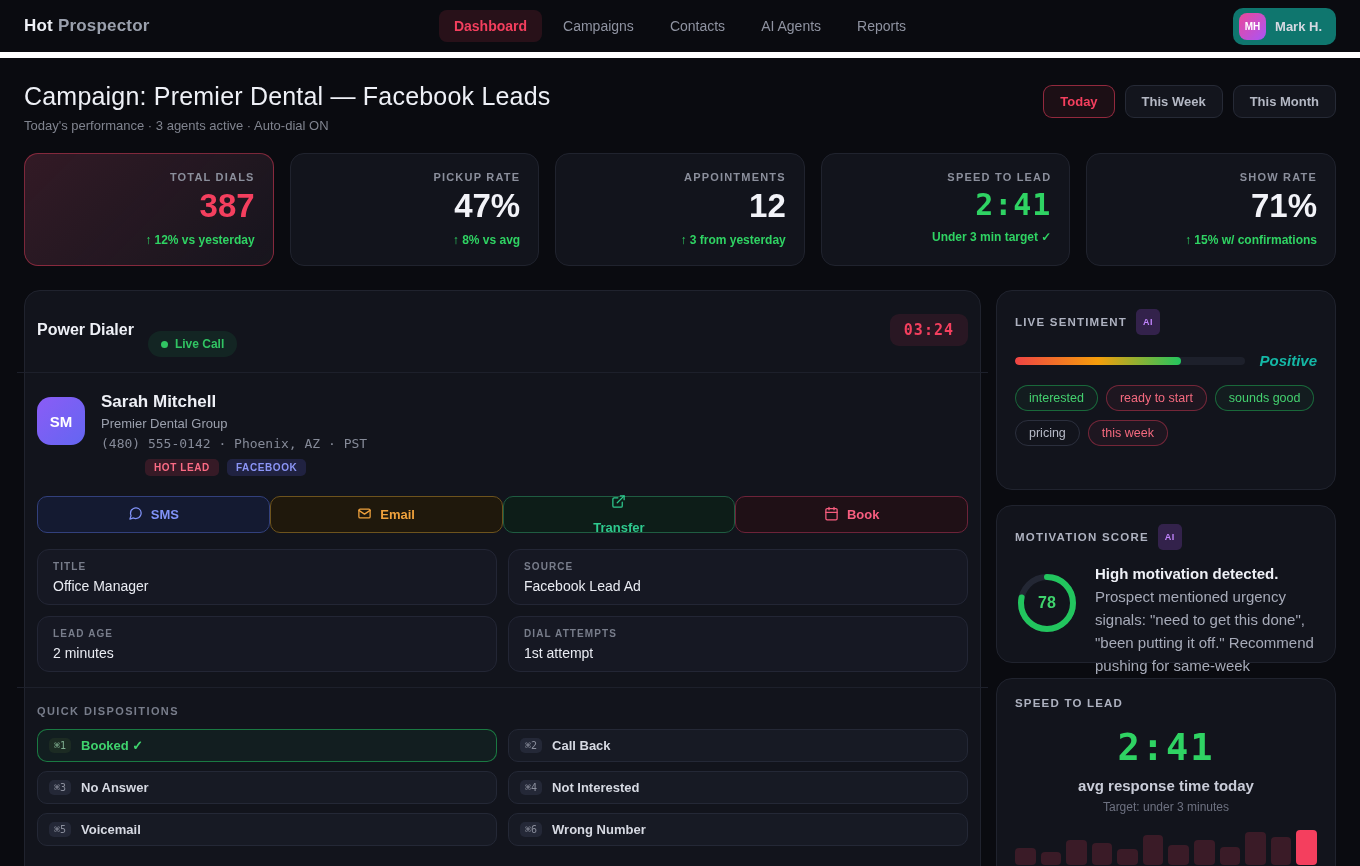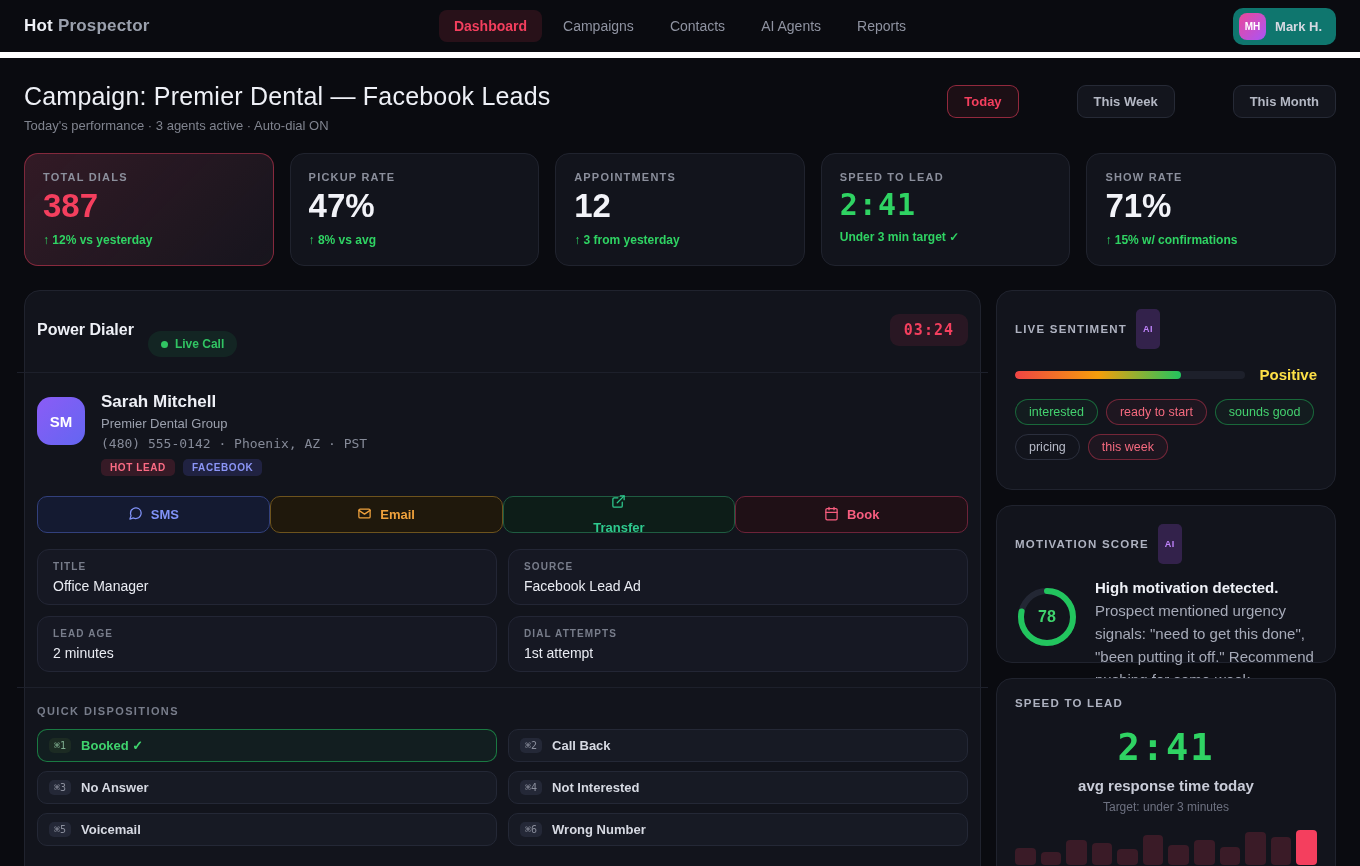--- a/index.html
+++ b/index.html
@@ -22,25 +22,25 @@
   .nav-right { flex:1; display:flex; justify-content:flex-end; }
   .user-chip { display:flex; align-items:center; gap:9px; background:#0f766e; border-radius:10px; padding:5px 14px 5px 6px; cursor:pointer; }
   .avatar { width:27px; height:27px; border-radius:8px; background:linear-gradient(135deg,#ec4899,#a855f7); display:flex; align-items:center; justify-content:center; font-size:10px; font-weight:bold; color:#fff; }
   .user-name { font-size:13px; font-weight:600; color:#d6d9e2; }
 
   
   .page-head { display:flex; justify-content:space-between; align-items:flex-start; padding:24px 24px 0; }
   .page-title { font-size:25px; font-weight:normal; letter-spacing:.2px; }
   .page-sub { font-size:13px; color:#80848f; margin-top:7px; }
   .ranges { display:flex; gap:10px; margin-top:3px; }
-  .range-btn { font-size:13px; font-weight:600; color:#b4b8c4; background:#13151d; border:1px solid #262a36; border-radius:9px; padding:8px 16px; cursor:pointer;margin-left:48px; }
+  .range-btn { font-size:13px; font-weight:600; color:#b4b8c4; background:#13151d; border:1px solid #262a36; border-radius:9px; padding:8px 16px; cursor:pointer; }
   .range-btn.active { color:#f43f5e; border-color:rgba(244,63,94,.55); background:rgba(244,63,94,.08); }
 
   
-  .kpis { display:grid; grid-template-columns:repeat(5,1fr); gap:16px; padding:20px 24px 0; }
+  .kpis { display:grid; grid-template-columns:repeat(5,1fr); gap:16px; padding:20px 24px 0;text-align:right; }
   .kpi { height:113px; background:#12141c; border:1px solid #20232e; border-radius:14px; padding:17px 18px; }
   .kpi.highlight { border-color:rgba(244,63,94,.45); background:linear-gradient(135deg,rgba(244,63,94,.14),rgba(244,63,94,.02)),#12141c; }
   .kpi-label { font-size:11px; font-weight:bold; letter-spacing:1.2px; color:#8b8f9c; }
   .kpi-value { font-size:33px; font-weight:bold; margin-top:6px; color:#f2f3f8; line-height:1.05; }
   .kpi-value.red { color:#f43f5e; }
   .kpi-value.green { color:#2fd363; }
   .kpi-value.mono { font-family:"DejaVu Sans Mono",monospace; font-size:30px; letter-spacing:1px; }
   .kpi-delta { font-size:12px; font-weight:bold; color:#2fd363; margin-top:9px; }
 
   
@@ -62,21 +62,21 @@
   .timer { font-family:"DejaVu Sans Mono",monospace; font-size:15px; font-weight:bold; color:#f43f5e; background:rgba(244,63,94,.1); padding:7px 14px; border-radius:9px; letter-spacing:1px; }
   .divider { height:1px; background:#1d202b; margin:15px -20px 0; }
 
   .contact { display:flex; gap:16px; margin-top:19px; }
   .contact-avatar { width:48px; height:48px; border-radius:14px; background:linear-gradient(135deg,#8b5cf6,#6366f1); font-weight:bold; font-size:15px; color:#fff; display:flex; align-items:center; justify-content:center; margin-top:5px; flex:none; }
   .contact-name { font-size:17px; font-weight:bold; }
   .contact-company { font-size:13px; color:#9ba0ad; margin-top:4px; }
   .contact-meta { font-size:13px; font-family:"DejaVu Sans Mono",monospace; color:#858a98; margin-top:5px; }
   .contact-tags { display:flex; gap:8px; margin-top:8px; }
   .tag { font-size:10px; font-weight:bold; letter-spacing:.6px; padding:3px 9px; border-radius:5px; }
-  .tag.hot { background:rgba(244,63,94,.16); color:#fb6b84; }
+  .tag.hot { background:rgba(244,63,94,.16); color:#fb6b84;margin-left:44px; }
   .tag.fb  { background:rgba(99,102,241,.18); color:#8b95f6; }
 
   .actions { display:flex; margin-top:20px; }
   .action-btn { flex:1; height:37px; border-radius:10px; display:flex; align-items:center; justify-content:center; gap:8px; font-size:13px; font-weight:bold; border:1px solid; cursor:pointer; font-family:inherit; }
   .action-btn svg { width:15px; height:15px; }
   .action-btn.sms      { background:#141a31; border-color:#32407c; color:#8193f8; }
   .action-btn.email    { background:#1f180c; border-color:#6d531d; color:#f0a13c; }
   .action-btn.transfer { background:#0d1d18; border-color:#1f5c41; color:#2ec98e;flex-direction:column; }
   .action-btn.book     { background:#1f1016; border-color:#6d2339; color:#f85d7f; }
 
@@ -90,26 +90,26 @@
   .dispo-btn { height:33px; border-radius:10px; background:#171a24; border:1px solid #242836; display:flex; align-items:center; gap:10px; padding:0 11px; cursor:pointer; font-family:inherit; }
   .dispo-key { font-family:"DejaVu Sans Mono",monospace; font-size:10px; color:#8a8e9c; background:#242837; border-radius:5px; padding:2px 5px; }
   .dispo-label { font-size:13px; font-weight:600; color:#d6d9e2; }
   .dispo-btn.active { border-color:rgba(34,197,94,.55); background:rgba(34,197,94,.06); }
   .dispo-btn.active .dispo-label { color:#3fd36d; }
   .dispo-btn.active .dispo-key { background:#1c2b23; color:#7fae90; }
 
   
   .side-title-row { display:flex; align-items:center; gap:9px; }
   .side-title { font-size:11.5px; font-weight:bold; letter-spacing:1.2px; color:#aeb2c0; }
-  .ai-badge { font-size:9px; font-weight:bold; letter-spacing:.5px; color:#c084fc; background:rgba(168,85,247,.22); padding:15px 7px; border-radius:5px; }
+  .ai-badge { font-size:9px; font-weight:bold; letter-spacing:.5px; color:#c084fc; background:rgba(168,85,247,.22); padding:8px 7px; border-radius:5px; }
 
   .sent-row { display:flex; align-items:center; gap:14px; margin-top:17px; }
   .sent-track { flex:1; height:8px; border-radius:999px; background:#1d202b; overflow:hidden; }
   .sent-fill { height:100%; border-radius:999px; background:linear-gradient(90deg,#ef4444,#f59e0b,#22c55e); }
-  .sent-label { font-size:15px; font-weight:bold; color:#fde047; }
+  .sent-label { font-size:15px; font-weight:bold; color:#14b8a6;font-style:italic; }
   .sent-tags { display:flex; flex-wrap:wrap; gap:9px 8px; margin-top:16px; }
   .pill { font-size:12.5px; padding:5px 13px; border-radius:999px; border:1px solid; }
   .pill.positive { color:#44d16f; border-color:rgba(34,197,94,.45); background:rgba(34,197,94,.05); }
   .pill.urgent   { color:#f56a7f; border-color:rgba(244,63,94,.4);  background:rgba(244,63,94,.06); }
   .pill.neutral  { color:#b7bbc8; border-color:#2b2f3d; background:transparent; }
 
   .motiv-body { display:flex; gap:16px; margin-top:13px; align-items:flex-start; }
   .gauge-wrap { position:relative; width:64px; height:64px; flex:none; margin-top:8px; }
   .gauge-wrap svg { transform:rotate(-90deg); }
   .gauge-score { position:absolute; inset:0; display:flex; align-items:center; justify-content:center; font-size:16px; font-weight:bold; color:#3fd36d; }

